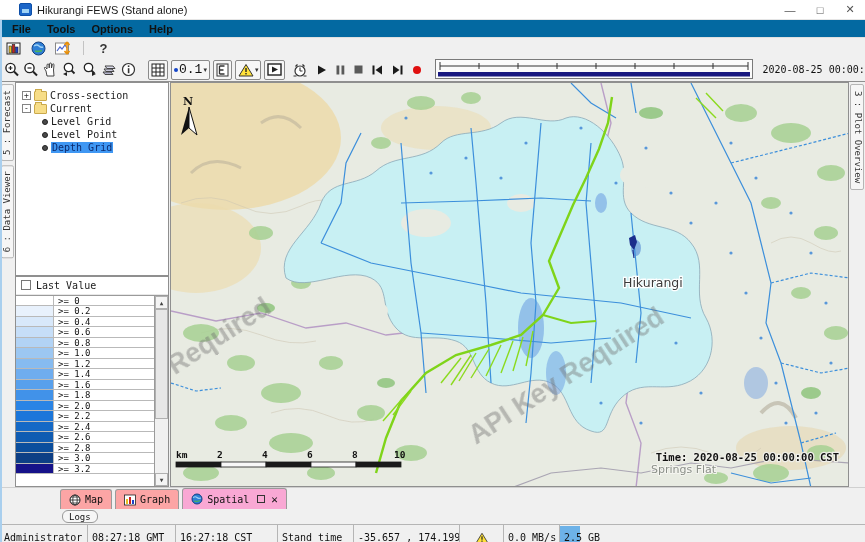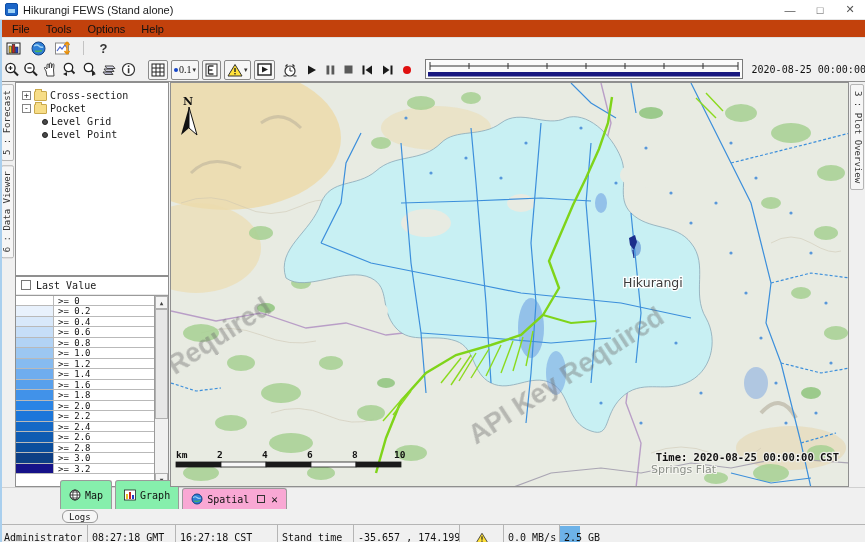--- a/index.html
+++ b/index.html
@@ -2,43 +2,43 @@
 <html><head>
 <meta charset="utf-8">
 <style>
   * { margin:0; padding:0; box-sizing:border-box; }
   html,body { width:865px; height:542px; overflow:hidden; }
   body { font-family:"Liberation Sans", sans-serif; font-size:11px; color:#222; background:#f0f0f0; }
   #window { position:relative; width:865px; height:542px; background:#f0f0f0; }
   #left-edge { position:absolute; left:0; top:20px; bottom:0; width:2px; background:#a9cfee; z-index:50; }
 
   
-  .titlebar { height:20px; background:#ffffff; display:flex; align-items:center; padding-left:5px; border-bottom:1px solid #e5e5e5; }
+  .titlebar { height:20px; background:#ffffff; display:flex; align-items:center; padding-left:19px; border-bottom:1px solid #e5e5e5; }
   .app-icon { width:13px; height:13px; background:#1c66c8; border:1px solid #0d4fa8; border-radius:2px; margin-right:5px; position:relative; }
   .app-icon::after { content:""; position:absolute; left:2px; top:5px; right:2px; height:4px; background:#9fd2f5; }
   .title-text { font-size:11px; color:#1a1a1a; }
   .win-controls { margin-left:auto; display:flex; height:100%; }
   .win-btn { width:30px; display:flex; align-items:center; justify-content:center; color:#555; font-size:11px; cursor:default; }
 
   
-  .menubar { height:18px; background:#c2410c; display:flex; align-items:center; padding-left:4px; border-bottom:1px solid #e0e0e0; }
+  .menubar { height:18px; background:#0369a1; display:flex; align-items:center; padding-left:4px; border-bottom:1px solid #e0e0e0;font-weight:bold; }
   .menu-item { padding:0 8px; font-size:11px; color:#111; }
 
   
   .toolbar1 { height:20px; background:#f0f0f0; display:flex; align-items:center; padding-left:5px; gap:8px; }
   .tb-sep { width:1px; height:14px; background:#c3c3c3; margin:0 3px; }
   .tb-ico { width:17px; height:15px; display:flex; align-items:center; justify-content:center; }
   .help-q { font-weight:bold; font-size:13px; color:#333; }
 
   
   .toolbar2 { height:24px; background:#f0f0f0; border-bottom:1px solid #8f8f8f; display:flex; align-items:center; padding:0 4px; gap:3px; }
   .mt-ico { width:19px; height:19px; display:flex; align-items:center; justify-content:center; }
   .mt-box { border:1px solid #8a8a8a; border-radius:2px; background:#f6f6f6; height:20px; display:flex; align-items:center; justify-content:center; padding:0 2px; gap:1px; }
   .caret { font-size:7px; color:#333; line-height:1; }
-  .val-badge { font-size:10px; color:#111; font-family:Liberation Serif, serif; }
+  .val-badge { font-size:13px; color:#111; font-family:Liberation Mono, monospace; }
   .blue-dot { width:4px; height:4px; border-radius:50%; background:#1545c8; display:inline-block; }
   .timeline-wrap { margin-left:10px; }
   .cur-datetime { font-family:"DejaVu Sans Mono", monospace; font-size:10px; color:#111; margin-left:6px; white-space:nowrap; }
 
   
   .main { display:flex; height:405px; }
   .vstrip-left { width:14px; background:#f0f0f0; display:flex; flex-direction:column; align-items:center; padding-top:2px; gap:4px; }
   .vtab-l { writing-mode:vertical-rl; transform:rotate(180deg); background:#f6f6f6; border:1px solid #b5b5b5; border-radius:2px; font-size:9px; font-family:"DejaVu Sans Mono", monospace; color:#333; padding:5px 0; width:13px; text-align:center; }
   .vstrip-right { width:16px; background:#f0f0f0; display:flex; flex-direction:column; align-items:center; padding-top:2px; }
   .vtab-r { writing-mode:vertical-rl; background:#f6f6f6; border:1px solid #b5b5b5; border-radius:2px; font-size:9px; font-family:"DejaVu Sans Mono", monospace; color:#333; padding:6px 0; width:14px; text-align:center; }
@@ -67,21 +67,21 @@
   .scr-btn { height:13px; border:1px solid #b0b0b0; background:#f4f4f4; font-size:6px; color:#444; display:flex; align-items:center; justify-content:center; }
   .scr-track { flex:1; position:relative; }
   .scr-thumb { position:absolute; top:0; left:0; right:0; height:110px; border:1px solid #b0b0b0; background:#e7e7e7; }
   .scr-down { margin-top:auto; }
 
   .map-area { flex:1; position:relative; border:1px solid #8f8f8f; overflow:hidden; background:#e8ebe2; }
   .map-area svg { position:absolute; inset:0; }
 
   
   .bottom-tabs { height:22px; background:#f0f0f0; display:flex; align-items:flex-end; padding-left:60px; gap:3px; border-top:1px solid #d0d0d0; }
-  .btab { height:29px; border:1px solid #9a9a9a; border-bottom:none; border-radius:3px 3px 0 0; background:#86efac; display:flex; align-items:center; gap:4px; padding:0 8px; font-family:"DejaVu Sans Mono", monospace; font-size:10px; color:#111; }
+  .btab { height:20px; border:1px solid #9a9a9a; border-bottom:none; border-radius:3px 3px 0 0; background:#fca5a5; display:flex; align-items:center; gap:4px; padding:0 8px; font-family:"DejaVu Sans Mono", monospace; font-size:10px; color:#111; }
   .btab.active { background:#f9a8d4; height:21px; }
   .btab .mini { width:12px; height:12px; }
   .btab-x { font-weight:bold; font-size:11px; color:#111; margin-left:2px; }
   .btab-sq { width:8px; height:8px; border:1px solid #333; margin-left:4px; }
 
   .logs-row { height:15px; background:#f0f0f0; display:flex; align-items:center; padding-left:62px; }
   .logs-btn { border:1px solid #9a9a9a; border-radius:6px; background:#f6f6f6; font-family:"DejaVu Sans Mono", monospace; font-size:9px; color:#111; padding:0 6px; height:13px; line-height:12px; }
 
   
   .statusbar { height:26px; background:#f0f0f0; border-top:1px solid #b5b5b5; display:flex; font-family:"DejaVu Sans Mono", monospace; font-size:10px; color:#111; }
@@ -281,29 +281,33 @@
     <div class="left-panel">
       <div class="tree-box">
         <div class="t-row">
           <span class="expander">+</span>
           <span class="folder"></span>
           <span class="t-label">Cross-section</span>
         </div>
         <div class="t-row">
           <span class="expander">-</span>
           <span class="folder"></span>
-          <span class="t-label">Pocket</span>
+          <span class="t-label">Current</span>
         </div>
         <div class="t-row leaf">
           <span class="bullet"></span>
           <span class="t-label">Level Grid</span>
         </div>
         <div class="t-row leaf">
           <span class="bullet"></span>
           <span class="t-label">Level Point</span>
+        </div>
+        <div class="t-row leaf">
+          <span class="bullet"></span>
+          <span class="t-label selected">Depth Grid</span>
         </div>
       </div>
 
       <div class="legend-box">
         <div class="lv-row">
           <span class="checkbox"></span>
           <span class="lv-label">Last Value</span>
         </div>
         <div class="legend-body">
           <div class="legend-table">

